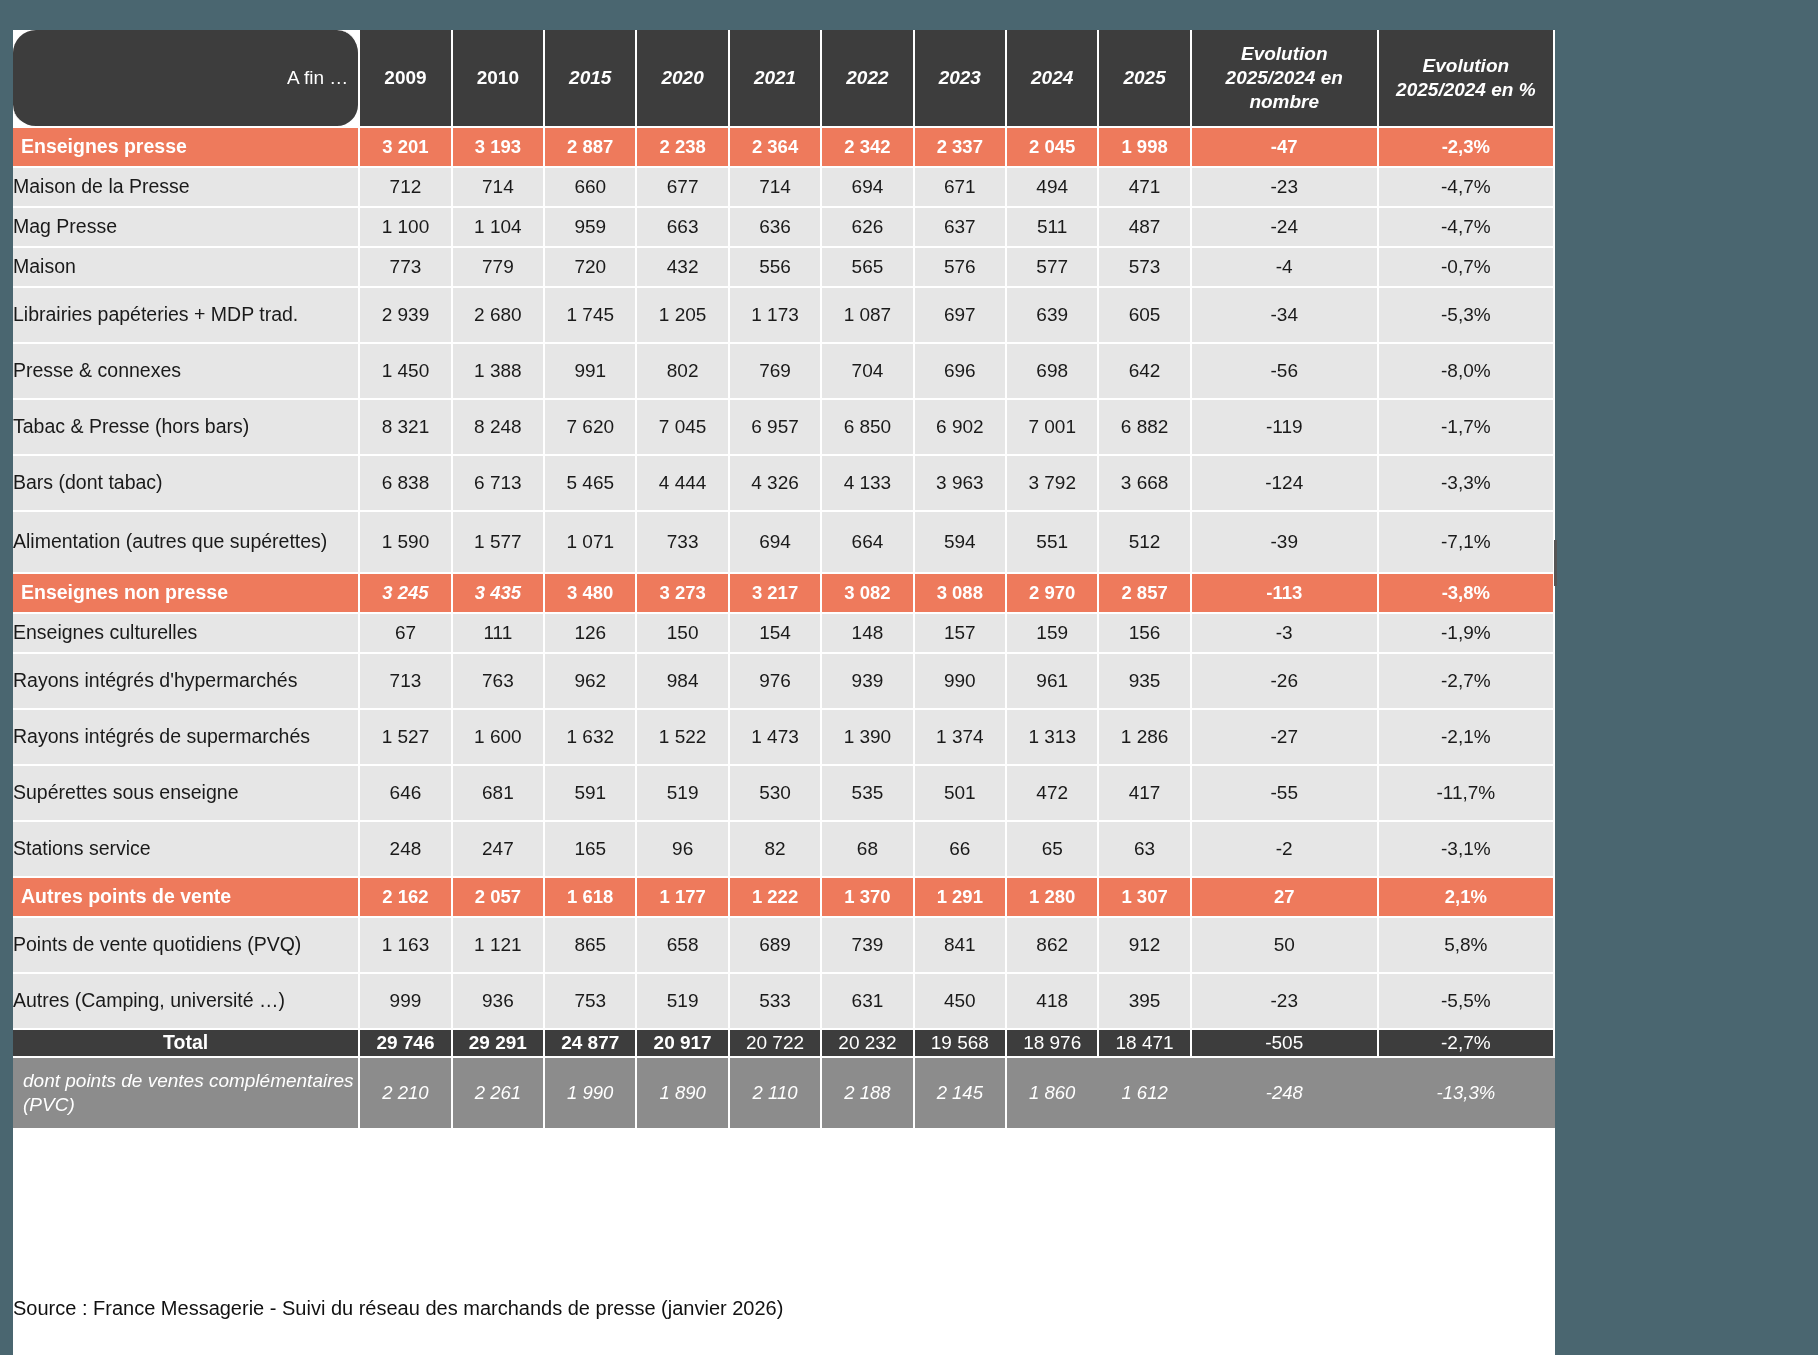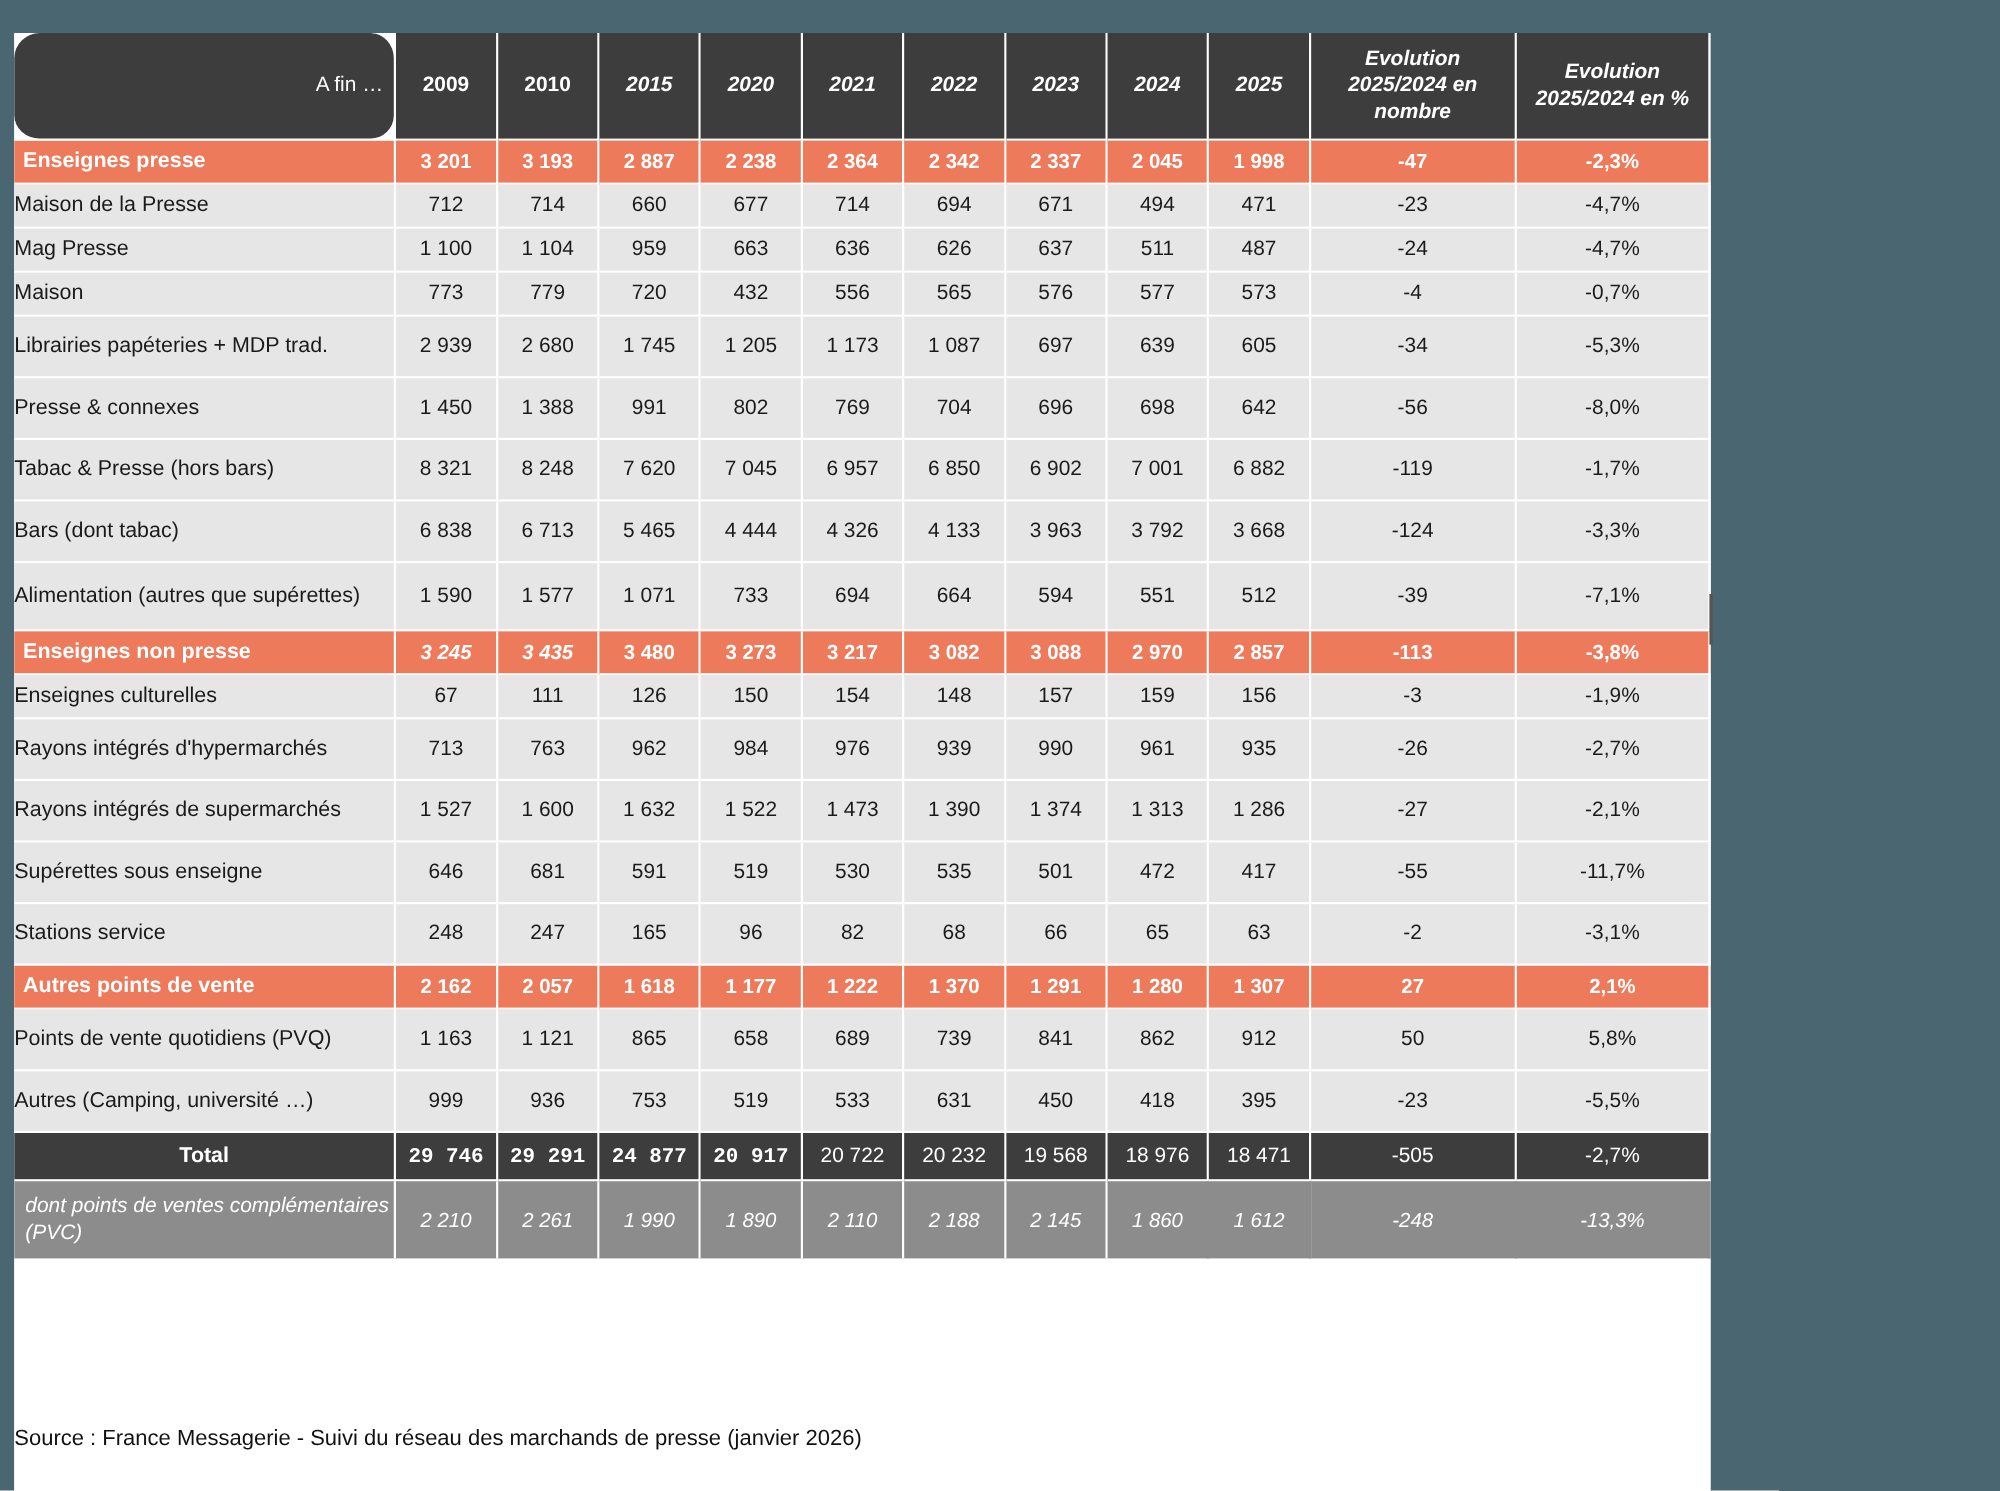--- a/index.html
+++ b/index.html
@@ -92,26 +92,26 @@
     height:40px;
   }
   tr.sec td.lbl { font-size:19.5px; padding-left:8px;margin-left:12px; }
   tr.sec td.num { font-size:18.5px; }
   tr.sec td.num.it { font-style:italic; }
 
   
   tr.total td {
     background:#3d3d3d;
     color:#ffffff;
-    height:44px;
+    height:28px;
     border-bottom:2px solid #ffffff;
   }
   tr.total td.lbl { text-align:center; font-weight:bold; font-size:19.5px; }
   tr.total td.num { font-size:19px; }
-  tr.total td.num.b { font-weight:bold;font-family:Liberation Mono, monospace; }
+  tr.total td.num.b { font-weight:bold; }
 
   
   tr.pvc td {
     background:#8c8c8c;
     color:#ffffff;
     font-style:italic;
     height:70px;
     border-bottom:none;
   }
   tr.pvc td.lbl { font-size:19px; padding-left:10px; line-height:1.25; }

